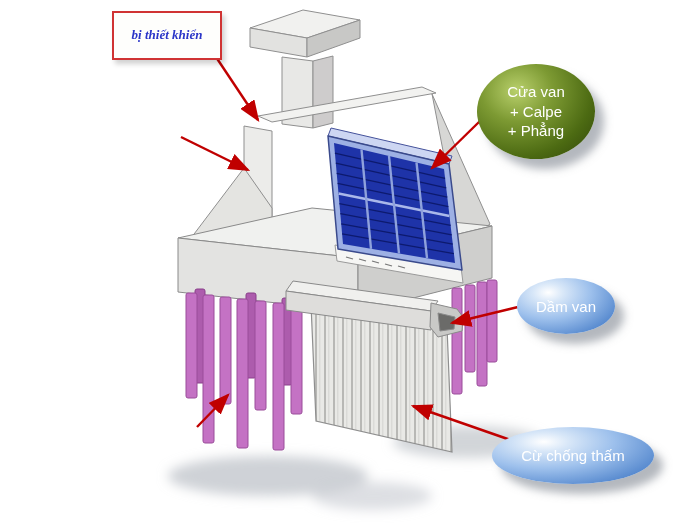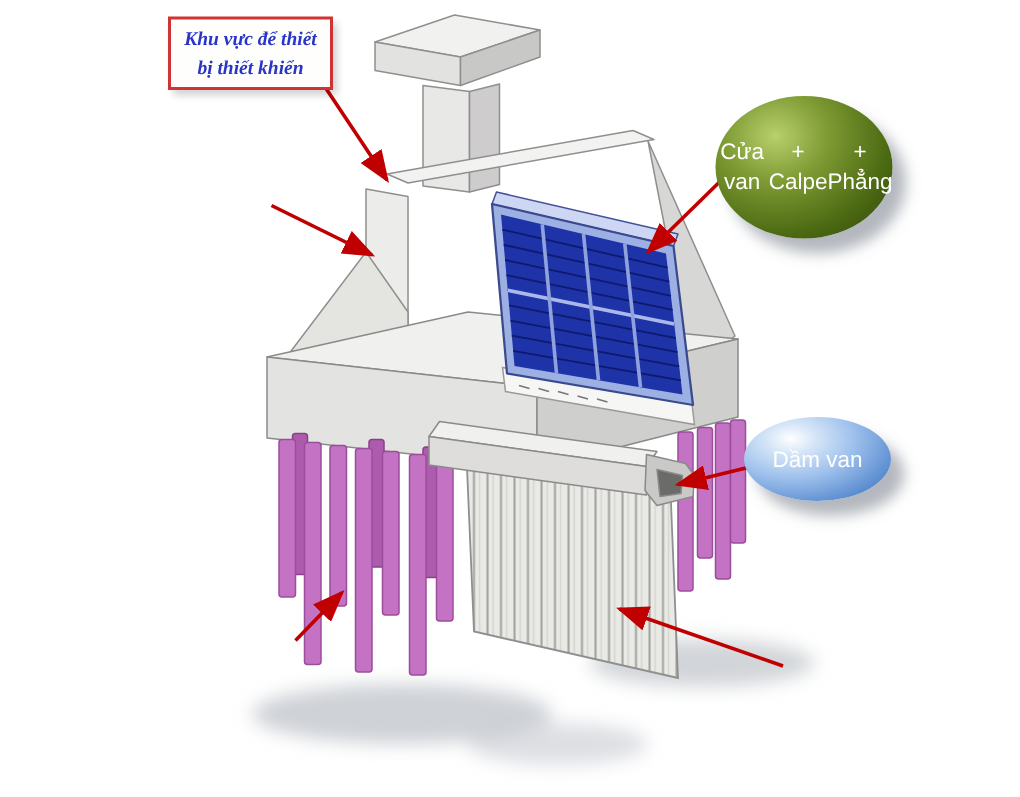--- a/index.html
+++ b/index.html
@@ -6,37 +6,37 @@
   html,body { background:#ffffff; }
   body { font-family:"Liberation Sans", sans-serif; }
   .canvas {
     position:relative; width:680px; height:531px;
     background:#ffffff; overflow:hidden;
   }
   .canvas > svg { position:absolute; left:0; top:0; }
 
   .label-ellipse {
     position:absolute; border-radius:50%;
-    display:flex; align-items:center; justify-content:center;
+    display:flex; flex-direction:column; align-items:center; justify-content:center;
     text-align:center; color:#ffffff;
     box-shadow:9px 10px 9px rgba(105,114,126,0.50);
   }
   .grad-blue {
     background:radial-gradient(ellipse at 32% 26%, #ffffff 0%, #d8e7f8 16%, #9dc0ec 45%, #5a8cd0 78%, #36699f 100%);
   }
   .grad-green {
     background:radial-gradient(ellipse at 34% 28%, #b9d06c 0%, #7d9a33 32%, #4c6a12 68%, #2f430a 100%);
   }
   .grad-purple {
     background:radial-gradient(ellipse at 34% 28%, #cd84d6 0%, #a055ae 38%, #71277f 72%, #541a62 100%);
   }
 
   #tru-pin       { left:84px;  top:95px;  width:102px; height:60px; font-size:16px; color:#10131f; }
   #cua-van       { left:477px; top:64px;  width:118px; height:95px; font-size:15px; line-height:1.3; font-weight:500; }
-  #dam-van       { left:496px; top:278px; width:98px;  height:56px; font-size:15px; }
+  #dam-van       { left:517px; top:278px; width:98px;  height:56px; font-size:15px; }
   #cu-chong-tham { left:492px; top:427px; width:162px; height:57px; font-size:15px; }
   #coc-chiu-luc  { left:66px;  top:423px; width:156px; height:86px; font-size:17px; }
 
   #control-box {
     position:absolute; left:112px; top:11px; width:110px; height:49px;
     background:#fefefc; border:2px solid #d03333;
     display:flex; flex-direction:column; align-items:center; justify-content:center;
     font-family:"Liberation Serif", serif; font-style:italic; font-weight:bold;
     font-size:13px; line-height:1.45; color:#2a35c8;
     box-shadow:3px 4px 5px rgba(0,0,0,0.18);
@@ -161,30 +161,32 @@
       <line x1="214" y1="54" x2="258" y2="120" marker-end="url(#arrowRed)"></line>
       <line x1="181" y1="137" x2="248" y2="170" marker-end="url(#arrowRed)"></line>
       <line x1="480" y1="121" x2="432" y2="168" marker-end="url(#arrowRed)"></line>
       <line x1="518" y1="307" x2="452" y2="323" marker-end="url(#arrowRed)"></line>
       <line x1="522" y1="444" x2="413" y2="406" marker-end="url(#arrowRed)"></line>
       <line x1="197" y1="427" x2="228" y2="395" marker-end="url(#arrowRed)"></line>
     </g>
   </svg>
 
   <div id="control-box">
-    <span>Khu vực để thiết</span>
     <span>bị thiết khiển</span>
   </div>
 
 
   <div id="cua-van" class="label-ellipse grad-green">
     <span>Cửa van</span>
     <span>+ Calpe</span>
     <span>+ Phẳng</span>
   </div>
 
   <div id="dam-van" class="label-ellipse grad-blue">
     <span>Dầm van</span>
   </div>
 
+  <div id="cu-chong-tham" class="label-ellipse grad-blue">
+    <span>Cừ chống thấm</span>
+  </div>
 
 
 </div>
 
 </body></html>

